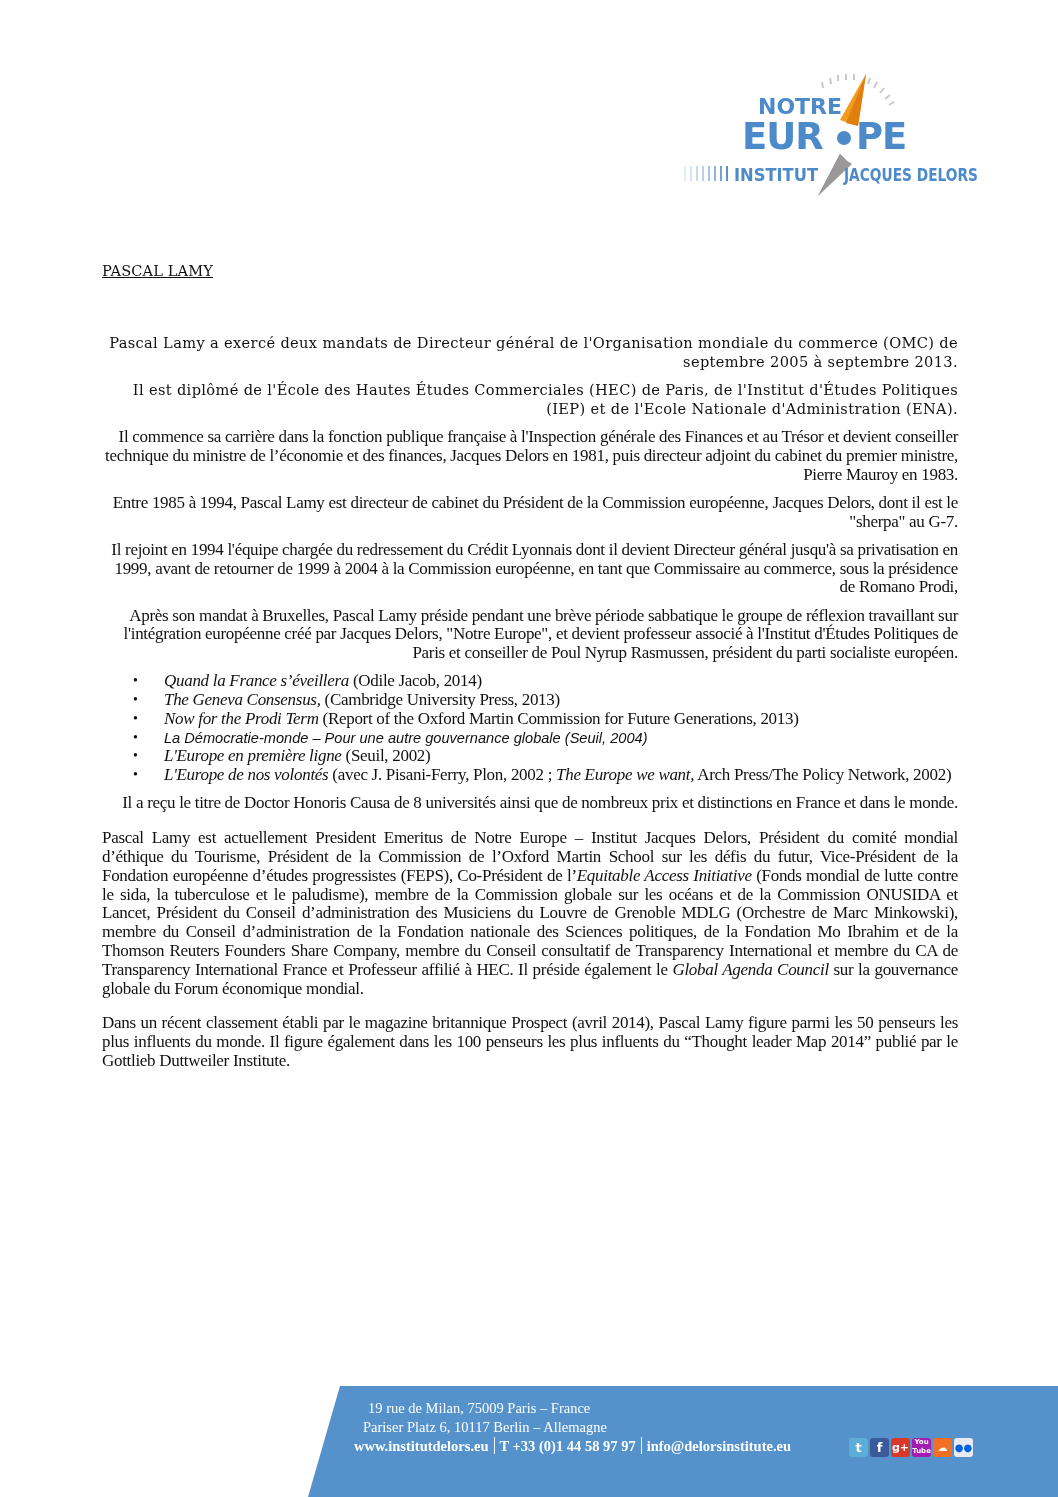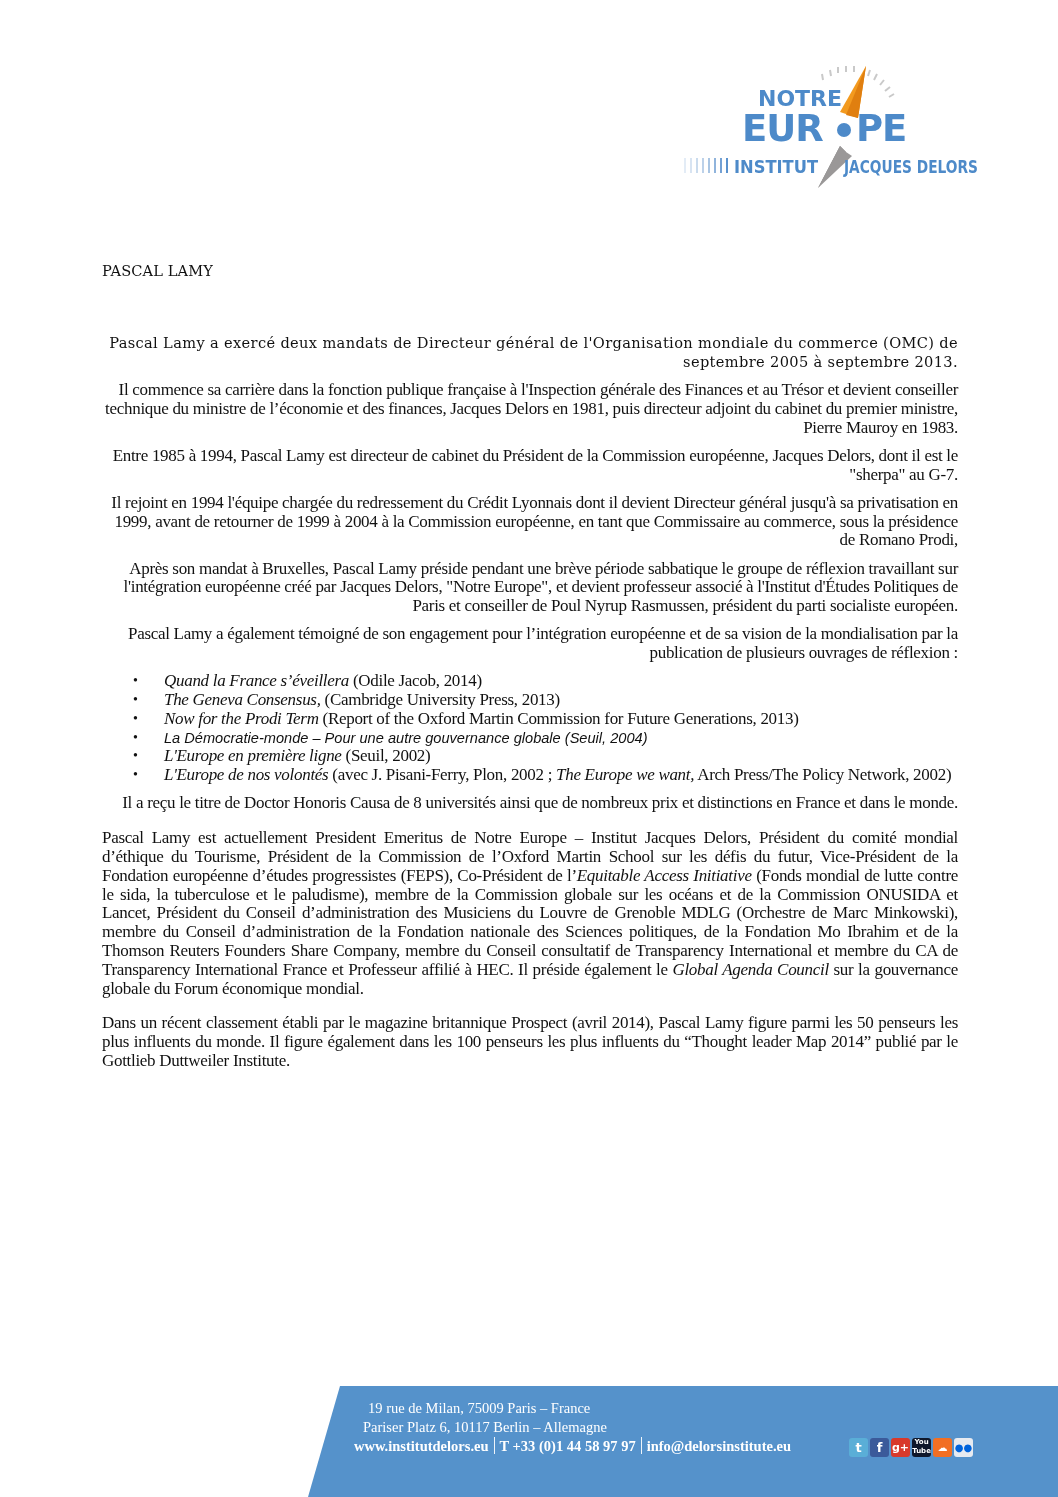--- a/index.html
+++ b/index.html
@@ -1,19 +1,19 @@
 <!DOCTYPE html>
 <html><head>
 <meta charset="utf-8">
 <style>
   html, body { margin: 0; padding: 0; background: #ffffff; }
   body { width: 1058px; height: 1497px; position: relative; overflow: hidden; font-family: "DejaVu Serif", serif; color: #111; }
-  .logo { position: absolute; left: 680px; top: 60px; width: 305px; height: 135px; }
+  .logo { position: absolute; left: 680px; top: 68px; width: 305px; height: 135px; }
   .logo svg { display: block; }
-  .title { position: absolute; left: 102px; top: 262px; font-size: 14.6px; letter-spacing: 0.1px; }
+  .title { position: absolute; left: 102px; top: 262px; font-size: 14.6px; letter-spacing: 0.1px; text-decoration: underline; }
   .content { position: absolute; left: 102px; top: 334px; width: 856px; font-size: 14.6px; line-height: 18.8px; }
   .content p { margin: 0 0 9.4px 0; text-align: right; }
   .content p.just { text-align: justify; margin-top: 16px; }
   .content p .wide { letter-spacing: 0.35px; }
   ul.works { margin: 0 0 9.4px 0; padding: 0 0 0 62px; list-style: none; }
   ul.works li { position: relative; margin: 0; text-align: justify; }
   ul.works li::before { content: "•"; position: absolute; left: -31px; top: 0; font-size: 14px; }
   .cond { font-family: "Liberation Serif", serif; font-size: 17px; letter-spacing: -0.3px; }
   .ser { font-family: Liberation Sans, sans-serif; font-size: 14.6px; letter-spacing: 0; }
   .footer { position: absolute; left: 0; top: 1386px; width: 1058px; height: 111px; }
@@ -21,21 +21,21 @@
   .footer-text { position: absolute; left: 0; top: 0; width: 1058px; height: 111px; font-family: "Liberation Serif", serif; color: #ffffff; font-size: 14.5px; }
   .addr1 { position: absolute; left: 368px; top: 14px; }
   .addr2 { position: absolute; left: 363px; top: 33px; }
   .contact { position: absolute; left: 354px; top: 51px; white-space: nowrap; font-weight: bold; }
   .contact .sep { display: inline-block; width: 1px; height: 17px; background: #ffffff; vertical-align: -3px; margin: 0 5px; opacity: 0.9; }
   .social { position: absolute; left: 849px; top: 52px; display: flex; gap: 2px; }
   .social span { display: inline-block; width: 19px; height: 19px; border-radius: 3px; color: #fff; font-family: "DejaVu Sans", sans-serif; font-weight: bold; font-size: 13px; line-height: 19px; text-align: center; }
   .s-tw { background: #5aaed7; }
   .s-fb { background: #3b5a9a; }
   .s-gp { background: #d8392b; font-size: 11px !important; }
-  .s-yt { background: #0f172a; font-size: 7px !important; line-height: 9px !important; }
+  .s-yt { background: #a21caf; font-size: 7px !important; line-height: 9px !important; }
   .s-sc { background: #f26f23; font-size: 10px !important; }
   .s-fl { background: #e7eaf0; color: #0063dc !important; font-size: 10px !important; }
 </style>
 </head>
 <body>
 
 <div class="logo">
   <svg width="305" height="135" viewBox="0 0 305 135">
 
     <g stroke="#c9c9c9" stroke-width="2">
@@ -75,25 +75,25 @@
     </g>
     <text x="54" y="113" font-family="DejaVu Sans, sans-serif" font-weight="bold" font-size="17" fill="#4d8ac9" transform="scale(1,1)" textLength="84" lengthAdjust="spacingAndGlyphs">INSTITUT</text>
     <text x="164" y="113" font-family="DejaVu Sans, sans-serif" font-weight="bold" font-size="17" fill="#4d8ac9" textLength="134" lengthAdjust="spacingAndGlyphs">JACQUES DELORS</text>
   </svg>
 </div>
 
 <div class="title">PASCAL LAMY</div>
 
 <div class="content">
   <p><span class="wide">Pascal Lamy a exercé deux mandats de Directeur général de l'Organisation mondiale du commerce (OMC) de septembre 2005 à septembre 2013.</span></p>
+  <p><span class="wide">Il est diplômé de l'École des Hautes Études Commerciales (HEC) de Paris, de l'Institut d'Études Politiques (IEP) et de l'Ecole Nationale d'Administration (ENA).</span></p>
   <p class="cond">Il commence sa carrière dans la fonction publique française à l'Inspection générale des Finances et au Trésor et devient conseiller technique  du ministre de l’économie et des finances, Jacques Delors en 1981, puis directeur adjoint du cabinet du premier ministre, Pierre Mauroy en 1983.</p>
   <p class="cond">Entre 1985 à 1994, Pascal Lamy est directeur de cabinet du Président de la Commission européenne, Jacques Delors, dont il est le "sherpa" au G-7.</p>
   <p class="cond">Il rejoint en 1994 l'équipe chargée du redressement du Crédit Lyonnais dont il devient Directeur général jusqu'à sa privatisation en 1999, avant de retourner de 1999 à 2004 à la Commission européenne, en tant que Commissaire au commerce, sous la présidence de Romano Prodi,</p>
   <p class="cond">Après son mandat à Bruxelles, Pascal Lamy préside pendant une brève période sabbatique le groupe de réflexion travaillant sur l'intégration européenne créé par Jacques Delors, "Notre Europe", et devient professeur associé à l'Institut d'Études Politiques de Paris et conseiller de Poul Nyrup Rasmussen, président du parti socialiste européen.</p>
-  <p class="cond">Pascal Lamy a également témoigné de son engagement pour l’intégration européenne et de sa vision de la mondialisation par la publication de plusieurs ouvrages de réflexion :</p>
 
   <ul class="works cond">
     <li><i>Quand la France s’éveillera</i><span> (Odile Jacob, 2014)</span></li>
     <li><i>The Geneva Consensus,</i><span> (Cambridge University Press, 2013)</span></li>
     <li><i>Now for the Prodi Term</i><span> (Report of the Oxford Martin Commission for Future Generations, 2013)</span></li>
     <li><i class="ser">La Démocratie-monde – Pour une autre gouvernance globale (Seuil, 2004)</i></li>
     <li><i>L'Europe en première ligne</i><span> (Seuil, 2002)</span></li>
     <li><i>L'Europe de nos volontés</i><span> (avec J. Pisani-Ferry, Plon, 2002 ; </span><i>The Europe we want,</i><span> Arch Press/The Policy Network, 2002)</span></li>
   </ul>
 

